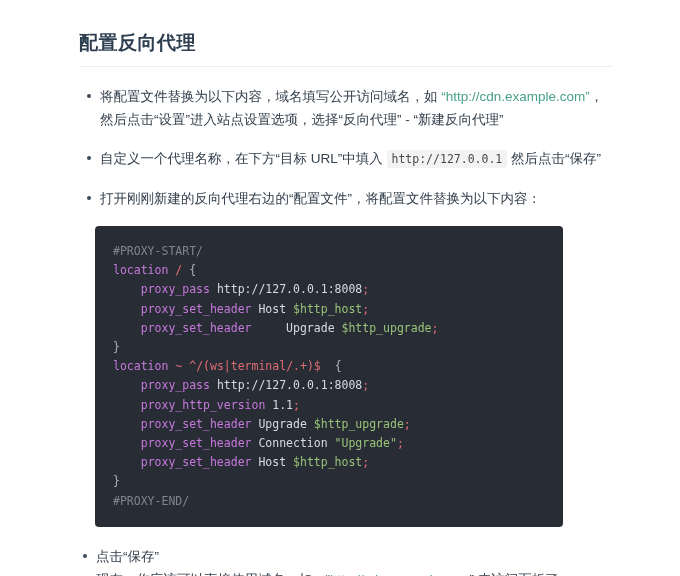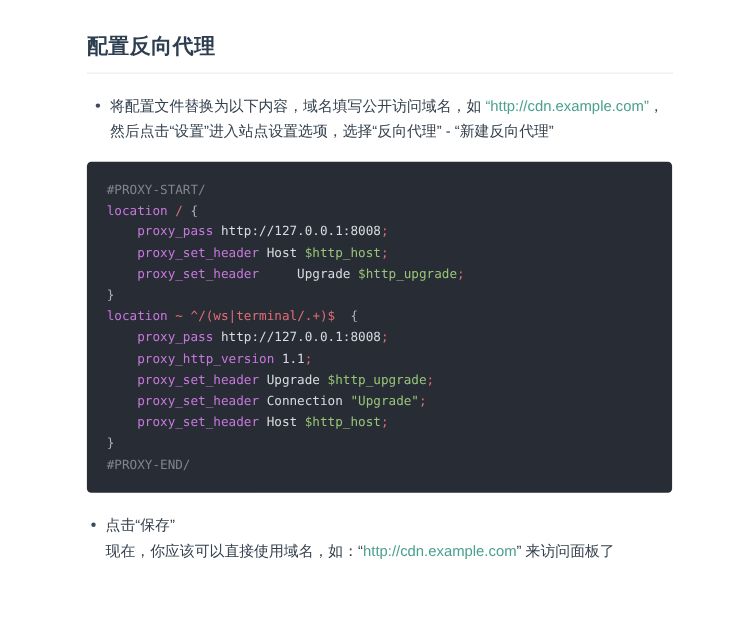--- a/index.html
+++ b/index.html
@@ -68,23 +68,23 @@
     font-size: 11.5px;
     background: #f3f3f3;
     color: #4a4a4a;
     padding: 2px 5px;
     border-radius: 3px;
     white-space: nowrap;
   }
   .codeblock {
     background: #282c34;
     border-radius: 4px;
-    margin: 0 0 18px 0;
+    margin: 0 0 18px 16px;
     padding: 16px 0 16px 0;
-    width: 532px;
+    width: 468px;
   }
   .codeblock pre {
     margin: 0;
     padding: 0 18px;
     font-family: "DejaVu Sans Mono", "Liberation Mono", monospace;
     font-size: 11.5px;
     line-height: 19.2px;
     color: #d7dae0;
     white-space: pre;
     overflow: hidden;
@@ -128,20 +128,22 @@
 </head>
 <body>
 
 <div class="page">
 
   <h1 class="page-title">配置反向代理</h1>
   <hr class="title-rule">
 
   <ul class="steps" id="steps-list">
       <li><span>将配置文件替换为以下内容，域名填写公开访问域名，如 </span><span class="link">“</span><a class="link" href="#">http://cdn.example.com</a><span class="link">”</span><span>，然后点击“设置”进入站点设置选项，选择“反向代理” - “新建反向代理”</span></li>
+      <li><span>自定义一个代理名称，在下方“目标 URL”中填入 </span><code class="inline">http://127.0.0.1</code><span> 然后点击“保存”</span></li>
+      <li><span>打开刚刚新建的反向代理右边的“配置文件”，将配置文件替换为以下内容：</span></li>
     </ul>
 
   <div class="codeblock">
     <pre id="code-content"><span><span class="tok-comment">#PROXY-START/</span></span>
 <span><span class="tok-keyword">location</span><span class="tok-plain"> </span><span class="tok-operator">/</span><span class="tok-plain"> </span><span class="tok-punct">{</span></span>
 <span><span class="tok-plain">    </span><span class="tok-keyword">proxy_pass</span><span class="tok-plain"> http://127.0.0.1:8008</span><span class="tok-operator">;</span></span>
 <span><span class="tok-plain">    </span><span class="tok-keyword">proxy_set_header</span><span class="tok-plain"> Host </span><span class="tok-var">$http_host</span><span class="tok-operator">;</span></span>
 <span><span class="tok-plain">    </span><span class="tok-keyword">proxy_set_header</span><span class="tok-plain">     Upgrade </span><span class="tok-var">$http_upgrade</span><span class="tok-operator">;</span></span>
 <span><span class="tok-punct">}</span></span>
 <span><span class="tok-keyword">location</span><span class="tok-plain"> </span><span class="tok-operator">~</span><span class="tok-plain"> </span><span class="tok-operator">^/(ws|terminal/.+)$</span><span class="tok-plain">  </span><span class="tok-punct">{</span></span>

